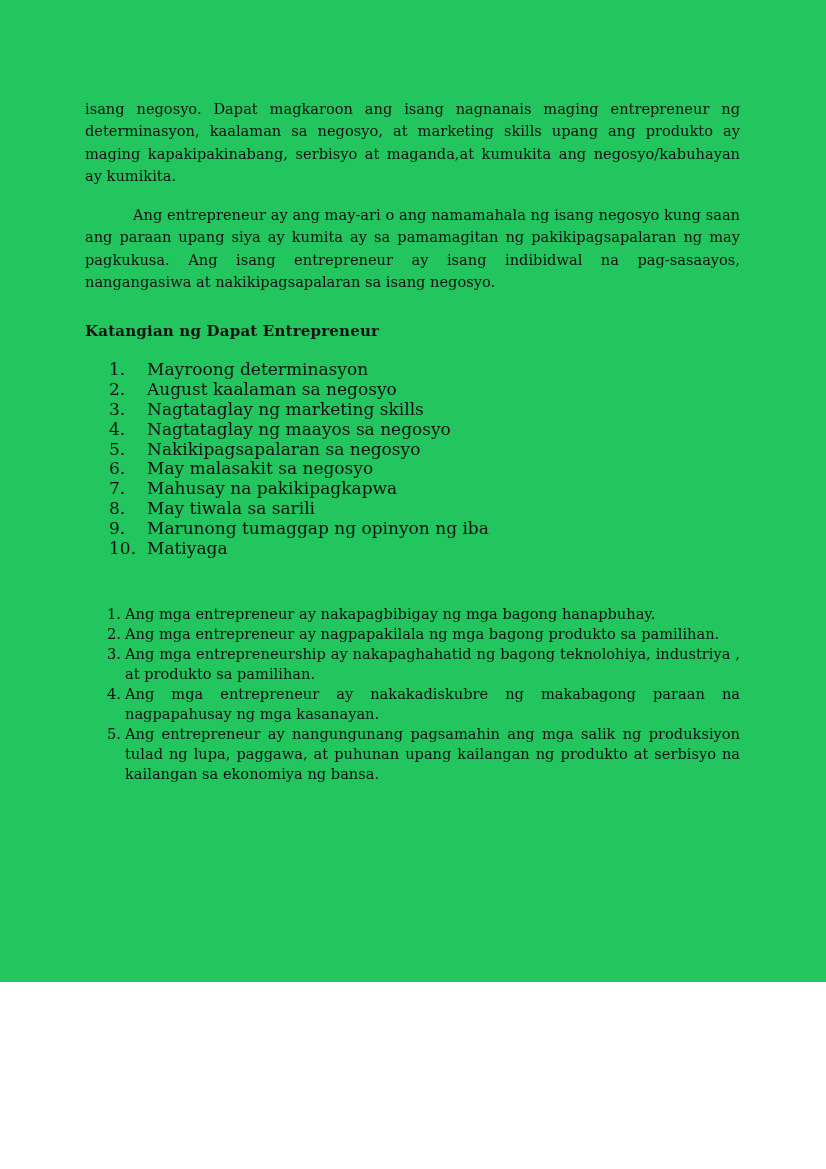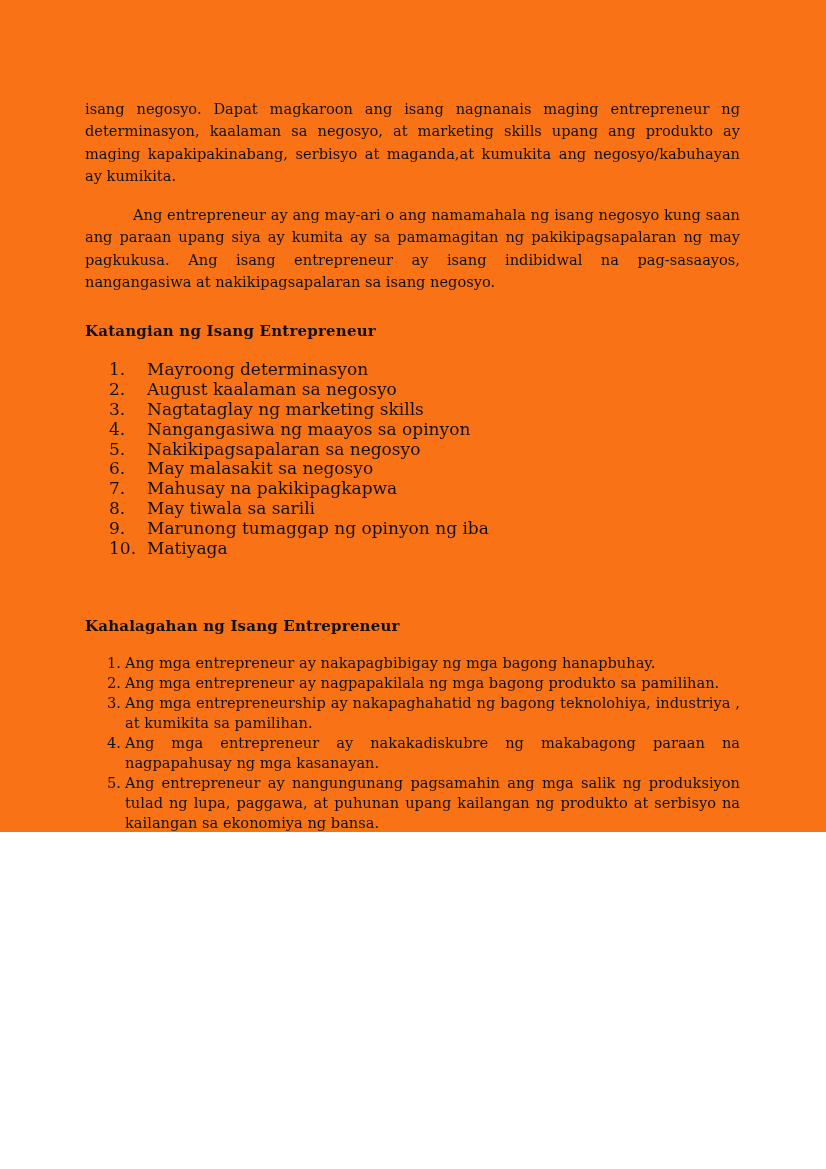--- a/index.html
+++ b/index.html
@@ -1,21 +1,21 @@
 <!DOCTYPE html>
 <html><head>
 <meta charset="utf-8">
 <style>
   * { box-sizing: border-box; margin: 0; padding: 0; }
   html, body { background: #ffffff; }
   .page {
     position: relative;
     width: 826px;
-    height: 832px;
-    background: #f97316;
+    height: 982px;
+    background: #22c55e;
     font-family: "DejaVu Serif", serif;
     color: #121212;
     overflow: hidden;
   }
   .content {
     position: absolute;
     left: 85px;
     right: 86px;
     top: 98px;
   }
@@ -93,45 +93,44 @@
 </head>
 <body>
 
 <div class="page">
   <div class="content">
 
     <p class="body">isang negosyo. Dapat magkaroon ang isang nagnanais maging entrepreneur ng determinasyon, kaalaman sa negosyo, at marketing skills upang ang produkto ay maging kapakipakinabang, serbisyo at maganda,at kumukita ang negosyo/kabuhayan ay kumikita.</p>
 
     <p class="body indent">Ang entrepreneur ay ang may-ari o ang namamahala ng isang negosyo kung saan ang paraan upang siya ay kumita ay sa pamamagitan ng pakikipagsapalaran ng may pagkukusa. Ang isang entrepreneur ay isang indibidwal na pag-sasaayos, nangangasiwa at nakikipagsapalaran sa isang negosyo.</p>
 
-    <h2 class="sec">Katangian ng Isang Entrepreneur</h2>
+    <h2 class="sec">Katangian ng Dapat Entrepreneur</h2>
 
 
     <ol class="chars">
       <li>Mayroong determinasyon</li>
       <li>August kaalaman sa negosyo</li>
       <li>Nagtataglay ng marketing skills</li>
-      <li>Nangangasiwa ng maayos sa opinyon</li>
+      <li>Nagtataglay ng maayos sa negosyo</li>
       <li>Nakikipagsapalaran sa negosyo</li>
       <li>May malasakit sa negosyo</li>
       <li>Mahusay na pakikipagkapwa</li>
       <li>May tiwala sa sarili</li>
       <li>Marunong tumaggap ng opinyon ng iba</li>
       <li>Matiyaga</li>
     </ol>
 
     <div class="gap-after-list"></div>
 
-    <h2 class="sec">Kahalagahan ng Isang Entrepreneur</h2>
 
 
     <ol class="roles">
       <li>Ang mga entrepreneur ay nakapagbibigay ng mga bagong hanapbuhay.</li>
       <li>Ang mga entrepreneur ay nagpapakilala ng mga bagong produkto sa pamilihan.</li>
-      <li>Ang mga entrepreneurship ay nakapaghahatid ng bagong teknolohiya, industriya , at kumikita sa pamilihan.</li>
+      <li>Ang mga entrepreneurship ay nakapaghahatid ng bagong teknolohiya, industriya , at produkto sa pamilihan.</li>
       <li>Ang mga entrepreneur ay nakakadiskubre ng makabagong paraan na nagpapahusay ng mga kasanayan.</li>
       <li>Ang entrepreneur ay nangungunang pagsamahin ang mga salik ng produksiyon tulad ng lupa, paggawa, at puhunan upang kailangan ng produkto at serbisyo na kailangan sa ekonomiya ng bansa.</li>
     </ol>
 
   </div>
 
   <div class="watermark">PIVOT 4A CALABARZON</div>
 
   <div class="pagenum">10</div>
 </div>

